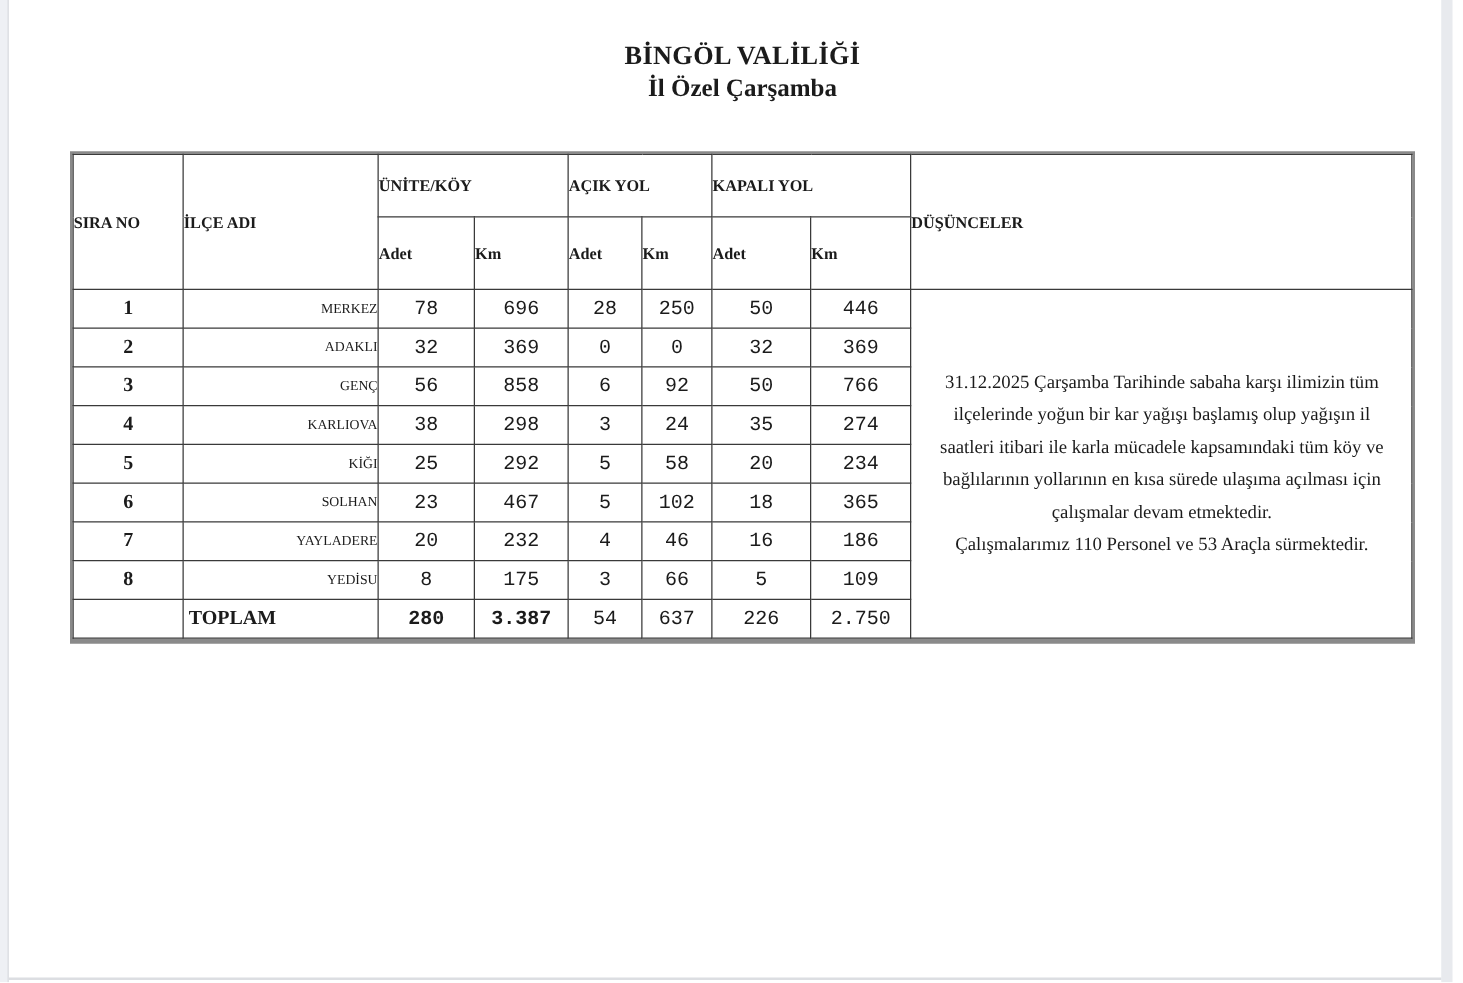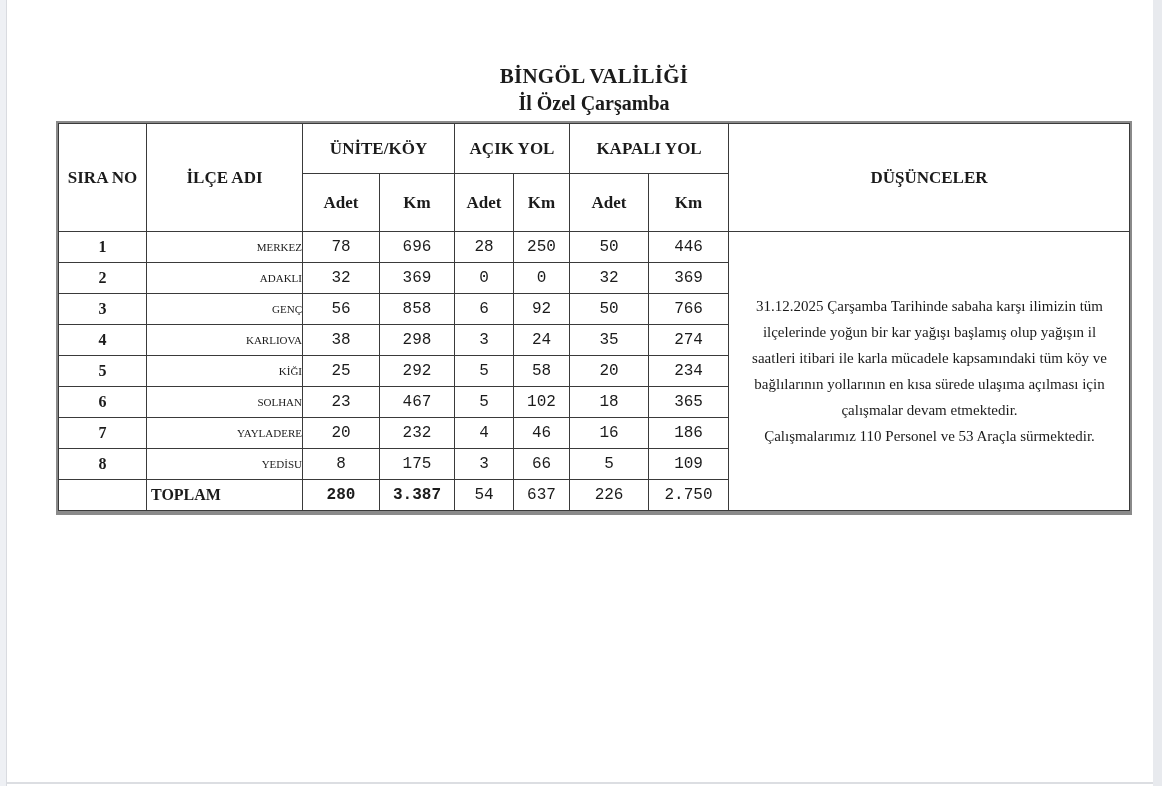--- a/index.html
+++ b/index.html
@@ -22,34 +22,34 @@
     background:#e8eaee;
   }
   .scan-edge-bottom {
     position:absolute; left:7px; top:782px; width:1146px; height:2px;
     background:#dcdee2;
   }
   
   .title-block {
     position:absolute; top:31px; left:0; width:100%;
     padding-left:18px;
-    text-align:center; font-weight:bold;margin-top:32px;
+    text-align:center; font-weight:bold;
   }
   .title-line1 { font-size:21px; line-height:27px; letter-spacing:0.3px; }
   .title-line2 { font-size:20px; line-height:27px; }
   .title-line3 { font-size:22px; line-height:31px; letter-spacing:0.2px; }
   
   .table-wrap {
     position:absolute; left:56px; top:121px; width:1076px;
     border:2px solid #8a8a8a; border-bottom-width:4px;
     background:#fff;
   }
   table { width:100%; border-collapse:collapse; table-layout:fixed; }
   th, td { border:1.5px solid #3a3a3a; padding:0; vertical-align:middle; }
-  thead th { font-weight:bold; font-size:17px; text-align:center; background:#fff;margin-top:24px; }
+  thead th { font-weight:bold; font-size:13px; text-align:left; background:#fff;margin-top:24px; }
   tr.h1 { height:50px; }
   tr.h2 { height:58px; }
   tbody tr { height:31px; }
   td.no   { font-weight:bold; font-size:16px; text-align:center; }
   td.district { font-size:11px; text-align:right; padding-left:0; }
   td.num  { font-size:16px; text-align:center;font-family:Liberation Mono, monospace; }
   td.bold-num { font-weight:bold; }
   td.total-label { font-weight:bold; font-size:16px; text-align:left; padding-left:4px;margin-top:12px; }
   td.remarks {
     vertical-align:middle; text-align:center;

